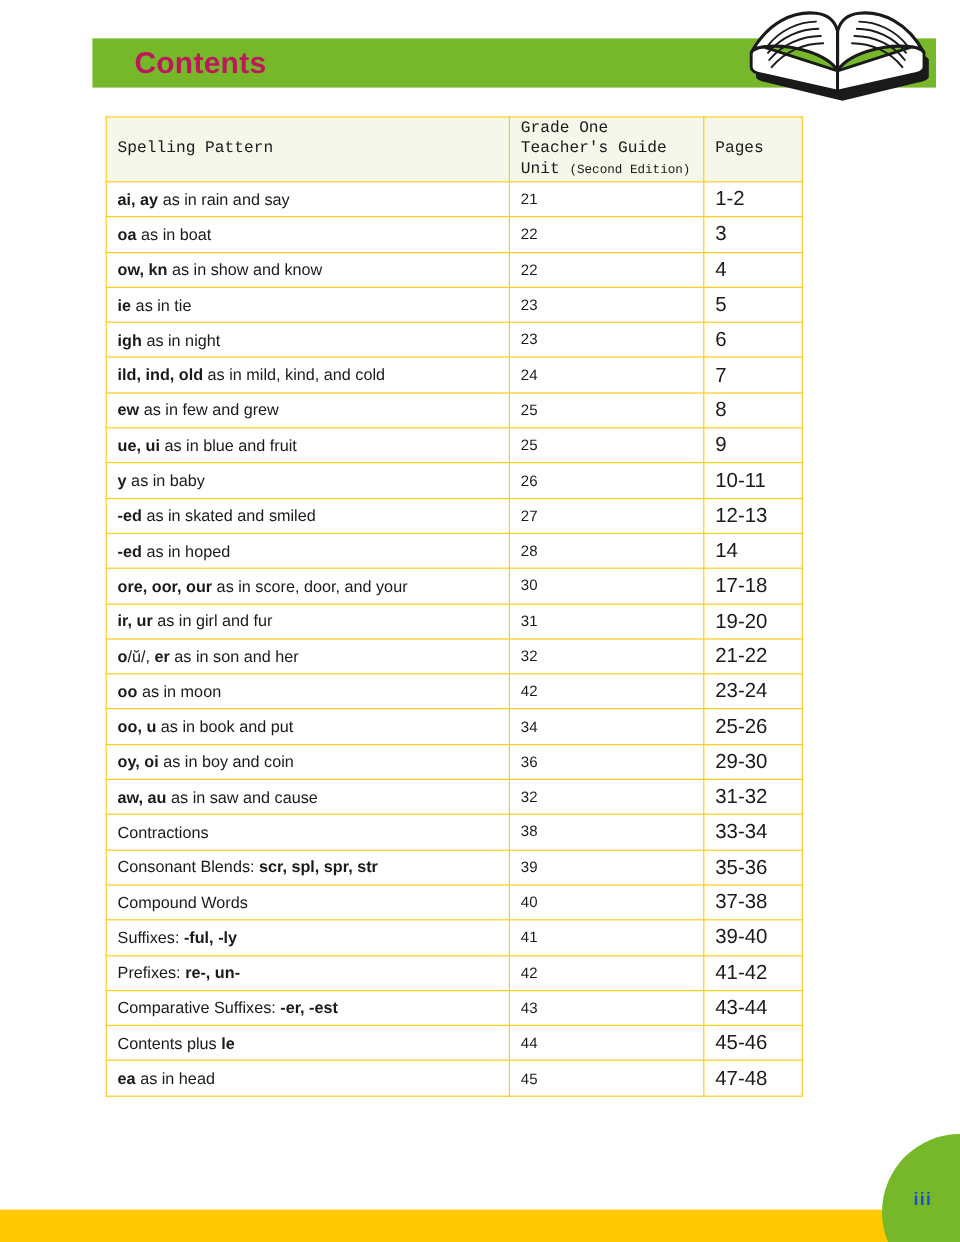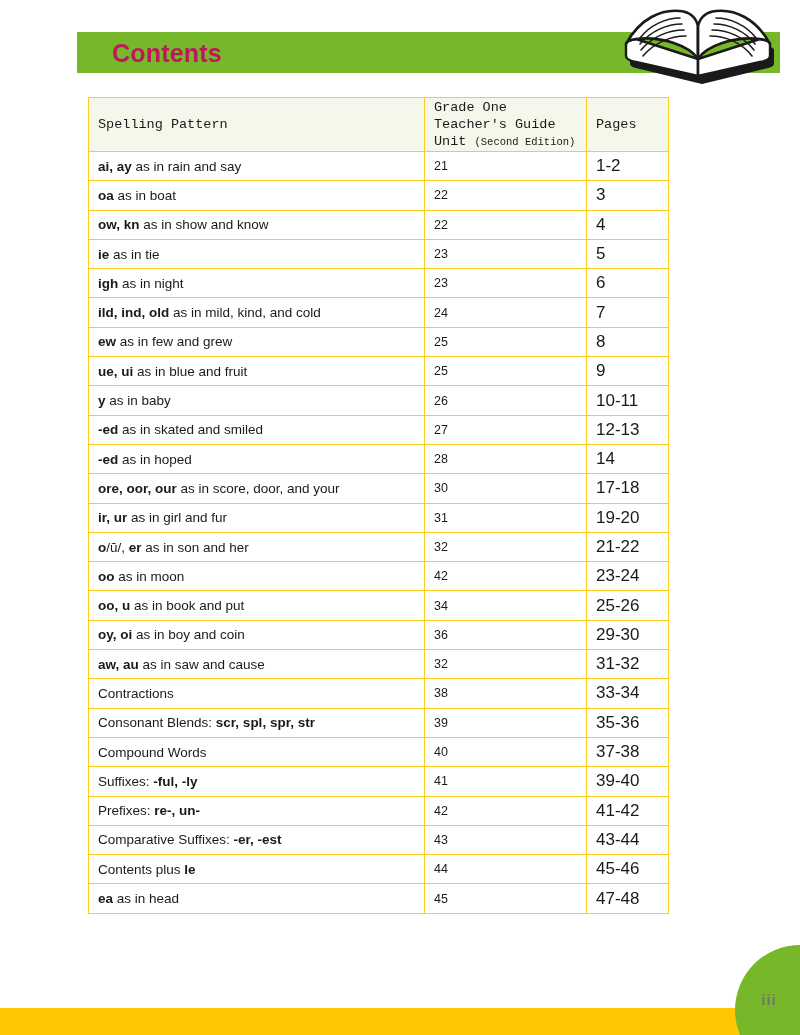--- a/index.html
+++ b/index.html
@@ -105,21 +105,21 @@
     background: #76b82a;
   }
   #page-number {
     position: absolute;
     left: 752px;
     top: 991px;
     width: 34px;
     text-align: center;
     font-size: 15px;
     font-weight: 700;
-    color: #737373;
+    color: #1d4ed8;
     letter-spacing: 1px;
   }
 </style>
 </head>
 <body>
 
 <div id="header-band"></div>
 
 <div id="page-title">Contents</div>
 

